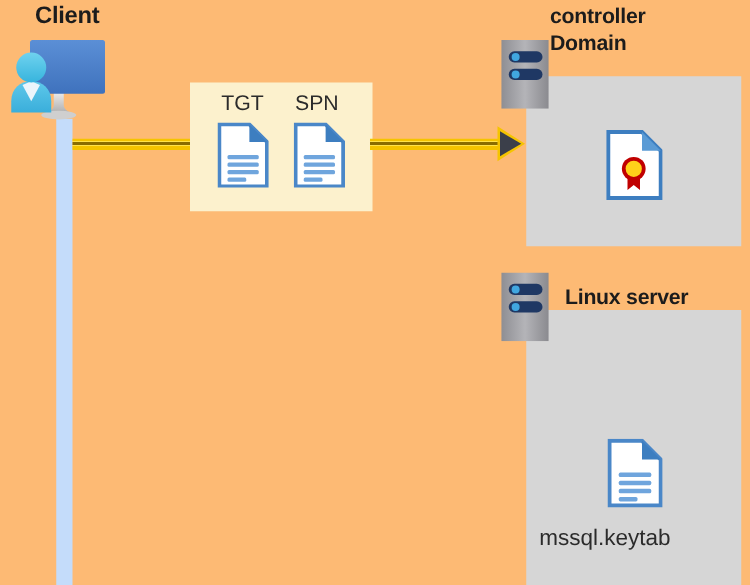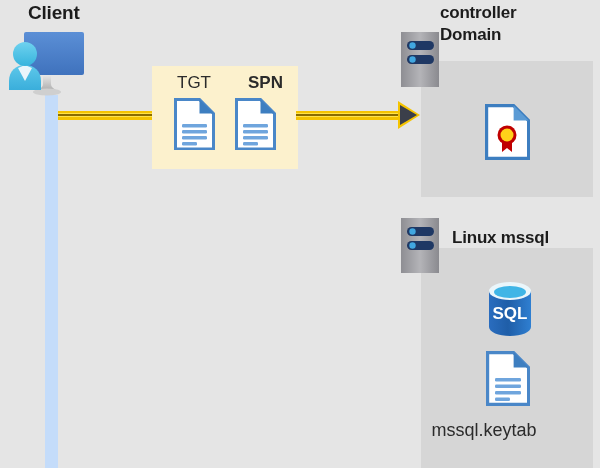--- a/index.html
+++ b/index.html
@@ -12,21 +12,21 @@
     height: 468px;
     position: relative;
     overflow: hidden;
     font-family: "Liberation Sans", sans-serif;
   }
   #stage {
     position: absolute;
     left: 0; top: 0;
     width: 600px;
     height: 468px;
-    background: #e5e5e5;
+    background: #fdba74;
   }
   .abs { position: absolute; }
 
   
   .title {
     font-weight: bold;
     color: #1c1c1c;
     letter-spacing: -0.2px;
   }
   #client-title {
@@ -68,21 +68,21 @@
     margin-top: 16px;
   }
   .token-label {
     position: absolute;
     top: 7px;
     font-size: 17px;
     color: #2b2b2b;
     font-family: "Liberation Sans", sans-serif;
   }
   #tgt-label { left: 25px; }
-  #spn-label { left: 96px; font-weight: bold; }
+  #spn-label { left: 84px; }
   #tgt-doc { position: absolute; left: 22px; top: 32px; }
   #spn-doc { position: absolute; left: 83px; top: 32px; }
 
   
   .yline {
     height: 9px;
     background: linear-gradient(to bottom,
         #f5c400 0px, #f5c400 2px,
         #ffe24a 2px, #ffe24a 3px,
         #8a6d00 3px, #8a6d00 5px,
@@ -255,37 +255,22 @@
         </linearGradient>
       </defs>
       <rect x="0" y="0" width="38" height="55" fill="url(#rackGradB)"></rect>
       <rect x="6" y="9" width="27" height="9" rx="4.5" fill="#1f3864"></rect>
       <circle cx="11.5" cy="13.5" r="3.2" fill="#41a7e0"></circle>
       <rect x="6" y="23" width="27" height="9" rx="4.5" fill="#1f3864"></rect>
       <circle cx="11.5" cy="27.5" r="3.2" fill="#41a7e0"></circle>
     </svg>
   </div>
 
-  <div class="abs title" id="linux-title">Linux mssql</div>
-
-  <div class="abs" id="sql-icon">
-    <svg width="52" height="58" viewBox="0 0 52 58" xmlns="http://www.w3.org/2000/svg">
-      <defs>
-        <linearGradient id="dbGrad" x1="0" y1="0" x2="1" y2="0">
-          <stop offset="0" stop-color="#2a6dbf"></stop>
-          <stop offset="0.45" stop-color="#1f5ea8"></stop>
-          <stop offset="1" stop-color="#2f7fd1"></stop>
-        </linearGradient>
-      </defs>
-      <path d="M5 11 h42 v36 c0 5 -9.5 9 -21 9 c-11.5 0 -21 -4 -21 -9 z" fill="url(#dbGrad)"></path>
-      <ellipse cx="26" cy="11" rx="21" ry="9" fill="#eaf6fb"></ellipse>
-      <ellipse cx="26" cy="12" rx="16" ry="6" fill="#3fb5e6"></ellipse>
-      <text x="26" y="39" text-anchor="middle" font-family="Liberation Sans, sans-serif" font-size="17" font-weight="bold" fill="#ffffff">SQL</text>
-    </svg>
-  </div>
+  <div class="abs title" id="linux-title">Linux server</div>
+
 
   <div class="abs" id="keytab-icon">
     <svg width="44" height="55" viewBox="0 0 44 55" xmlns="http://www.w3.org/2000/svg">
       <path d="M1.6 1.6 h26 l15 15 v36.8 h-41 z" fill="#ffffff" stroke="#4a87c8" stroke-width="3.2"></path>
       <path d="M27.6 1.6 l15 15 h-15 z" fill="#3d7ec0"></path>
       <g fill="#6fa5dd">
         <rect x="9" y="27" width="26" height="3.6" rx="1.3"></rect>
         <rect x="9" y="33.5" width="26" height="3.6" rx="1.3"></rect>
         <rect x="9" y="40" width="26" height="3.6" rx="1.3"></rect>
         <rect x="9" y="46.5" width="15" height="3.6" rx="1.3"></rect>

